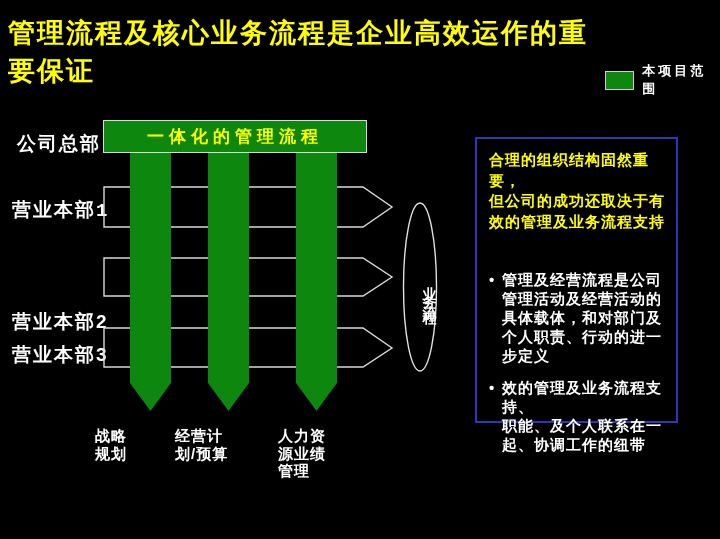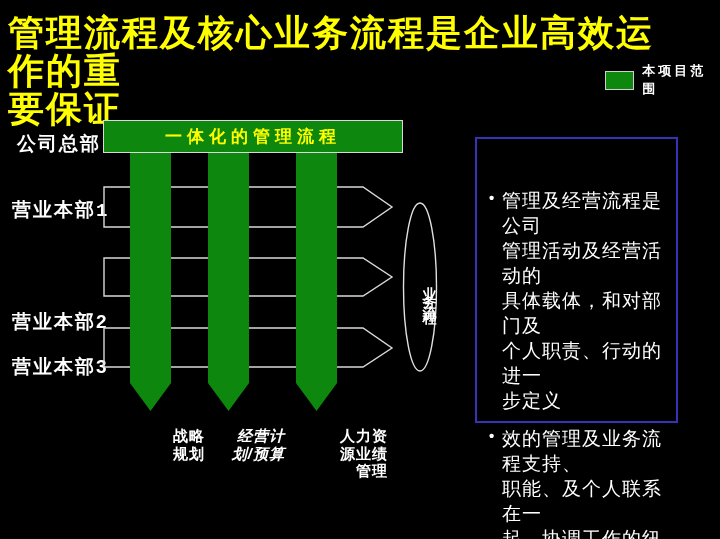--- a/index.html
+++ b/index.html
@@ -7,87 +7,87 @@
   body {
     width: 720px; height: 539px; position: relative; overflow: hidden;
     font-family: "Liberation Sans", "DejaVu Sans", sans-serif;
     color: #fff;
   }
   .abs { position: absolute; }
 
   
   #title {
     left: 8px; top: 14px; width: 680px;
-    color: var(--yellow); font-size: 36px; font-weight: bold;
+    color: var(--yellow); font-size: 27px; font-weight: bold;
     line-height: 38px; white-space: pre-line; letter-spacing: 2px;
   }
 
   
   #legend { left: 566px; top: 62px; display: flex; align-items: center; padding-left: 39px; }
   #legend .swatch {
     width: 30px; height: 19px; background: var(--green);
     border: 1px solid #cfcfcf; margin-right: 8px;
   }
   #legend .lab { font-size: 13px; font-weight: bold; letter-spacing: 3px; }
 
   
   .rowlab { font-size: 19px; font-weight: bold; letter-spacing: 2px; white-space: nowrap; }
   #rowlab-hq  { left: 17px; top: 131px; }
   #rowlab-d1  { left: 12px; top: 197px; font-family: Liberation Mono, monospace; }
   #rowlab-d2  { left: 12px; top: 269px; margin-top: 40px; }
-  #rowlab-d3  { left: 12px; top: 354px; text-align: right; }
+  #rowlab-d3  { left: 12px; top: 342px; text-align: right; }
 
   
   #diagram { left: 0; top: 0; width: 720px; height: 539px; }
   .harrow { fill: none; stroke: #d9d9d9; stroke-width: 1.4; }
   .vbar   { fill: var(--green); stroke: none; }
   .oval   { fill: none; stroke: #e0e0e0; stroke-width: 1.4; }
 
   
   #topbar {
-    left: 103px; top: 120px; width: 300px; height: 33px;
+    left: 103px; top: 120px; width: 264px; height: 33px;
     background: var(--green); border: 1px solid #d9d9d9;
     display: flex; align-items: center; justify-content: center;
     color: var(--yellow); font-size: 17px; font-weight: bold; letter-spacing: 5px;
   }
 
   
   #oval-label {
     left: 403px; top: 233px; width: 36px; height: 120px;
     writing-mode: vertical-rl; text-orientation: upright;
     font-size: 14px; font-weight: bold; letter-spacing: 9px;
     display: flex; justify-content: center;
   }
 
   
   .collab {
-    top: 427px; width: 110px; text-align: right;
+    top: 427px; width: 110px; text-align: left;
     font-size: 15px; font-weight: bold; line-height: 17.5px;
     white-space: pre-line; letter-spacing: 1px;
   }
   #collab-1 { left: 95px; }
-  #collab-2 { left: 175px; font-style: italic; }
+  #collab-2 { left: 175px; }
   #collab-3 { left: 278px; }
 
   
   #notebox {
     left: 475px; top: 137px; width: 203px; height: 286px;
     border: 2px solid var(--box_border); background: #000;
     padding: 11px 8px 0 12px;
   }
   #notebox .headline {
     color: var(--yellow); font-size: 15px; font-weight: bold;
     line-height: 20.5px; white-space: pre-line; letter-spacing: 1px;
   }
   #notebox .bullets { margin-top: 38px; }
   .bullet-item { display: flex; margin-bottom: 13px; }
   .bullet-item .dot { width: 13px; font-size: 15px; font-weight: bold; line-height: 19.5px; }
   .bullet-item .btxt {
-    flex: 1; font-size: 19px; font-weight: normal;
-    line-height: 25px; white-space: pre-line; letter-spacing: 1px;
+    flex: 1; font-size: 15px; font-weight: bold;
+    line-height: 19px; white-space: pre-line; letter-spacing: 1px;
   }
 </style>
 </head>
 <body>
 
 <div class="abs" id="title">管理流程及核心业务流程是企业高效运作的重
 要保证</div>
 
 <div class="abs" id="legend">
   <div class="swatch"></div>
@@ -118,20 +118,23 @@
 
 <div class="abs collab" id="collab-1">战略
 规划</div>
 <div class="abs collab" id="collab-2">经营计
 划/预算</div>
 <div class="abs collab" id="collab-3">人力资
 源业绩
 管理</div>
 
 <div class="abs" id="notebox">
+  <div class="headline">合理的组织结构固然重要，
+但公司的成功还取决于有
+效的管理及业务流程支持</div>
   <div class="bullets">
     <div class="bullet-item">
       <span class="dot">•</span>
       <span class="btxt">管理及经营流程是公司
 管理活动及经营活动的
 具体载体，和对部门及
 个人职责、行动的进一
 步定义</span>
     </div>
     <div class="bullet-item">

